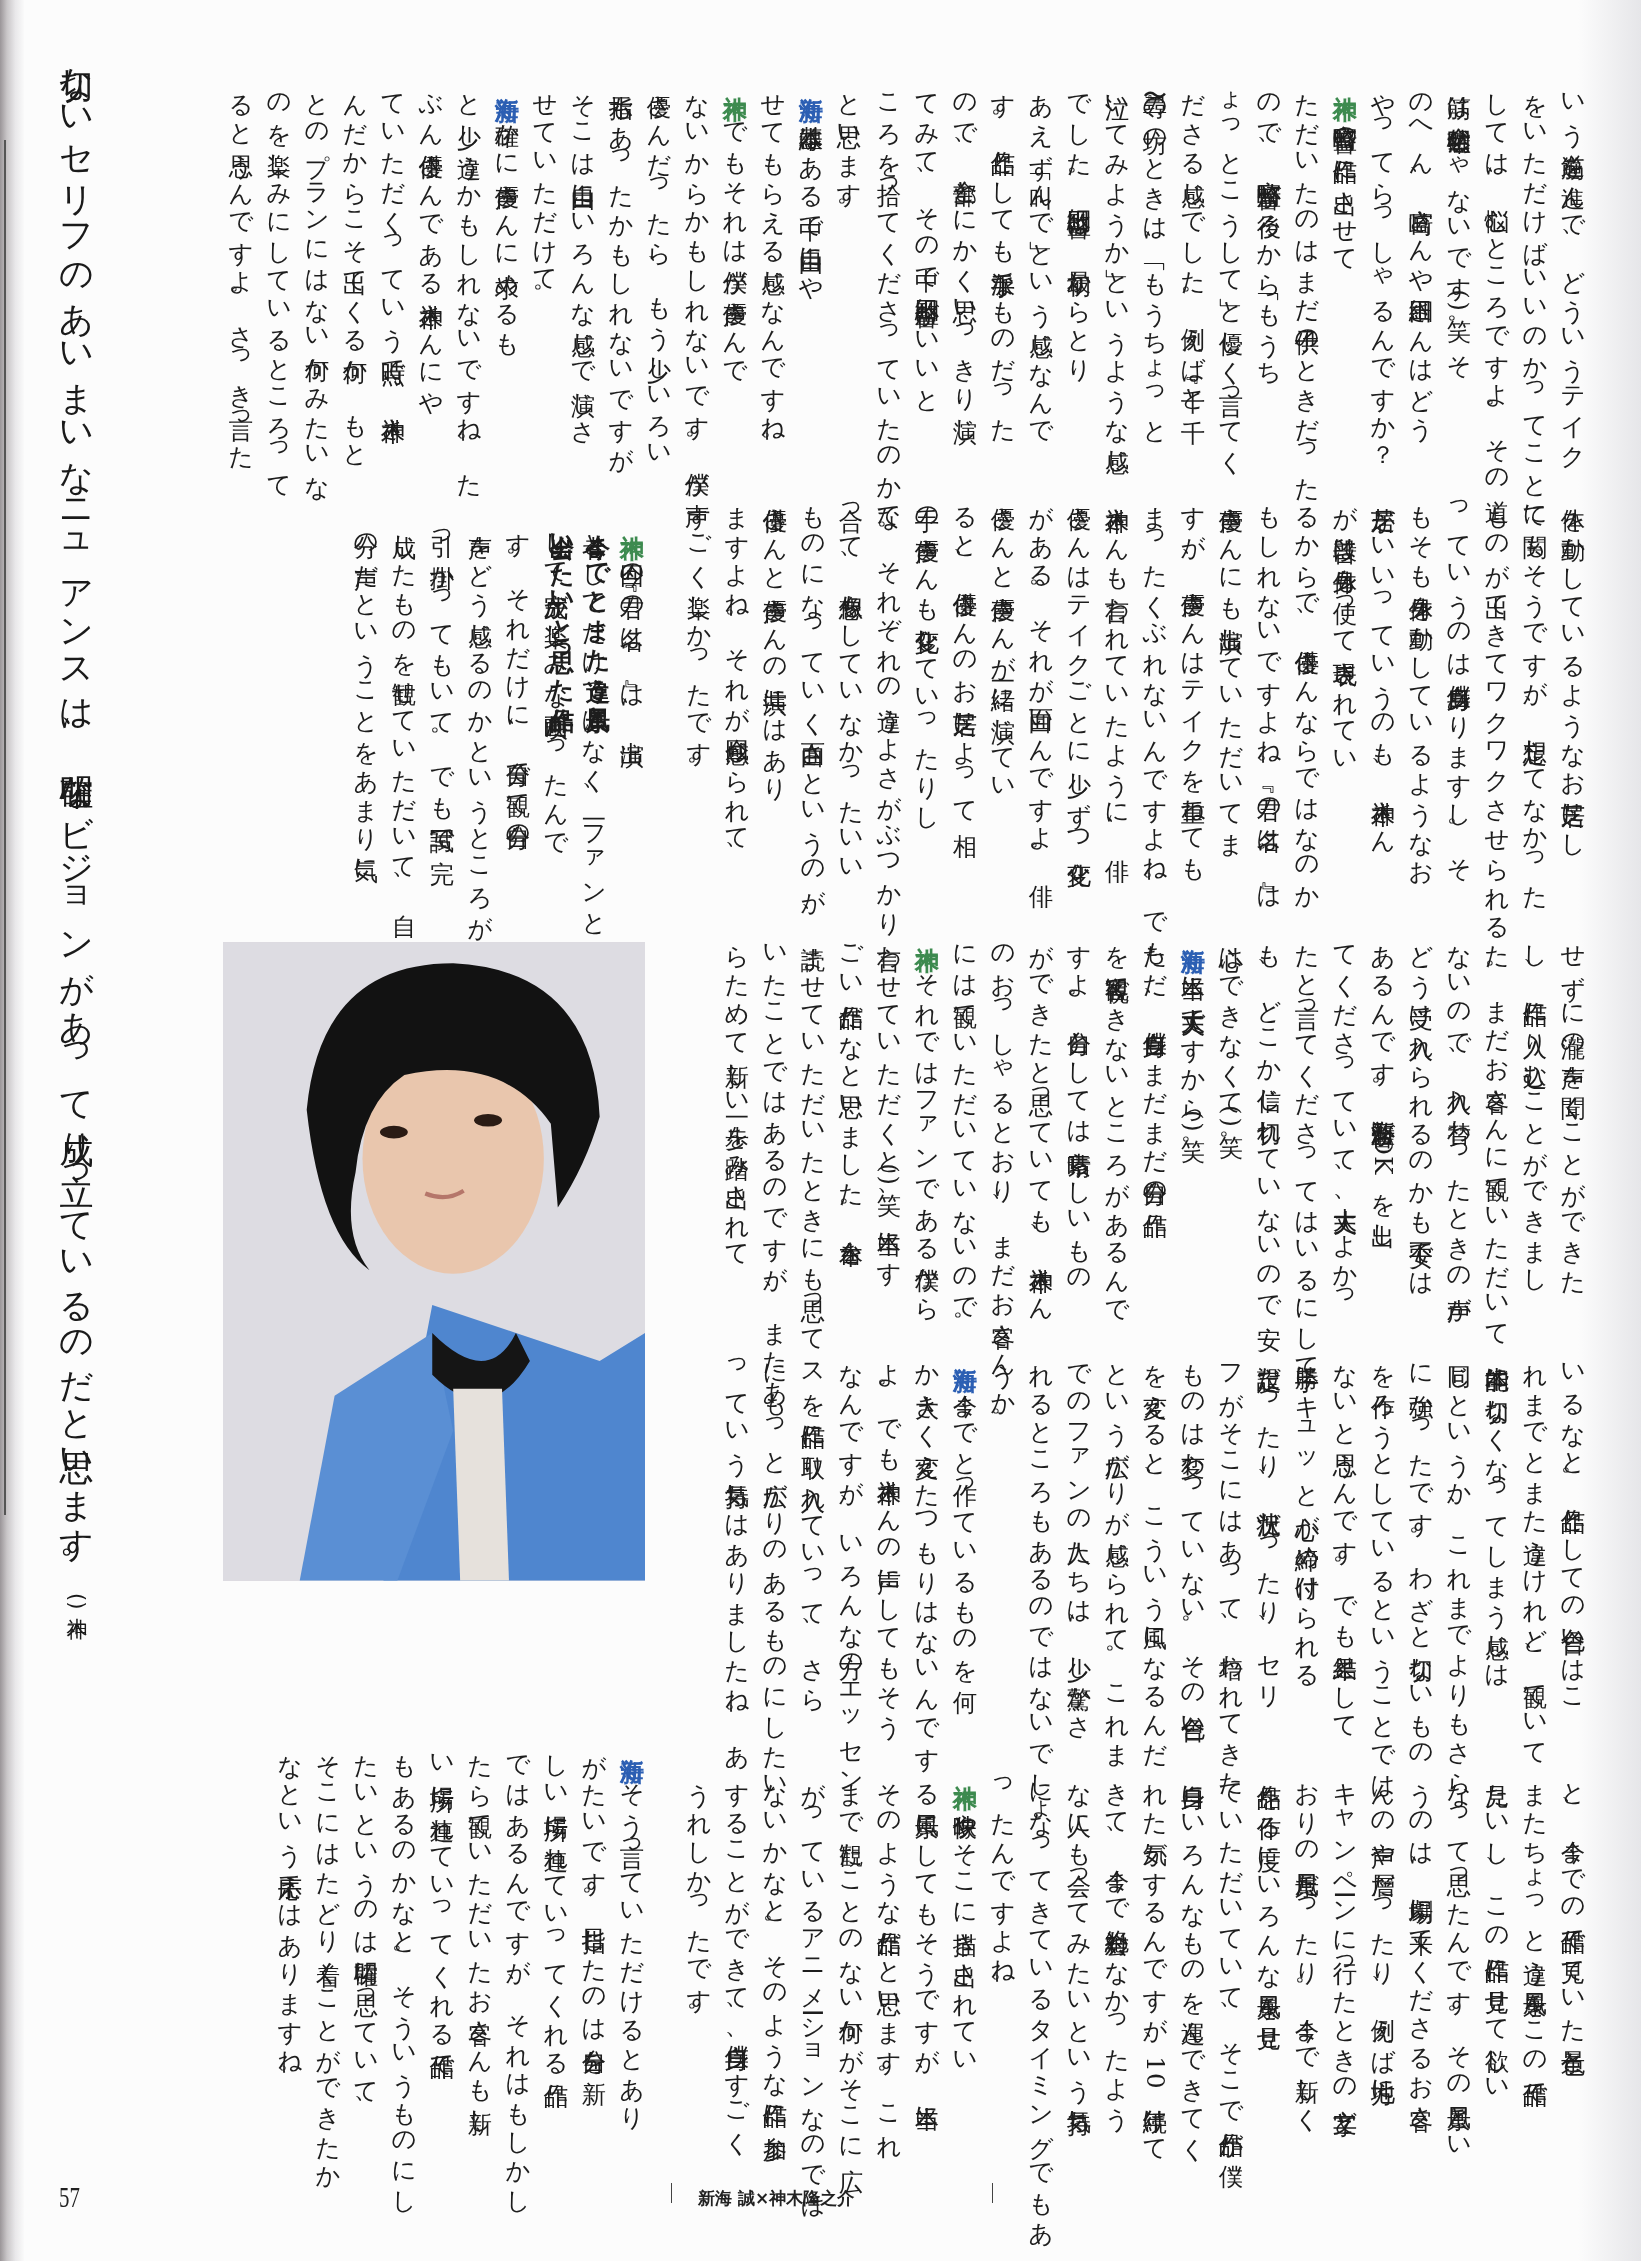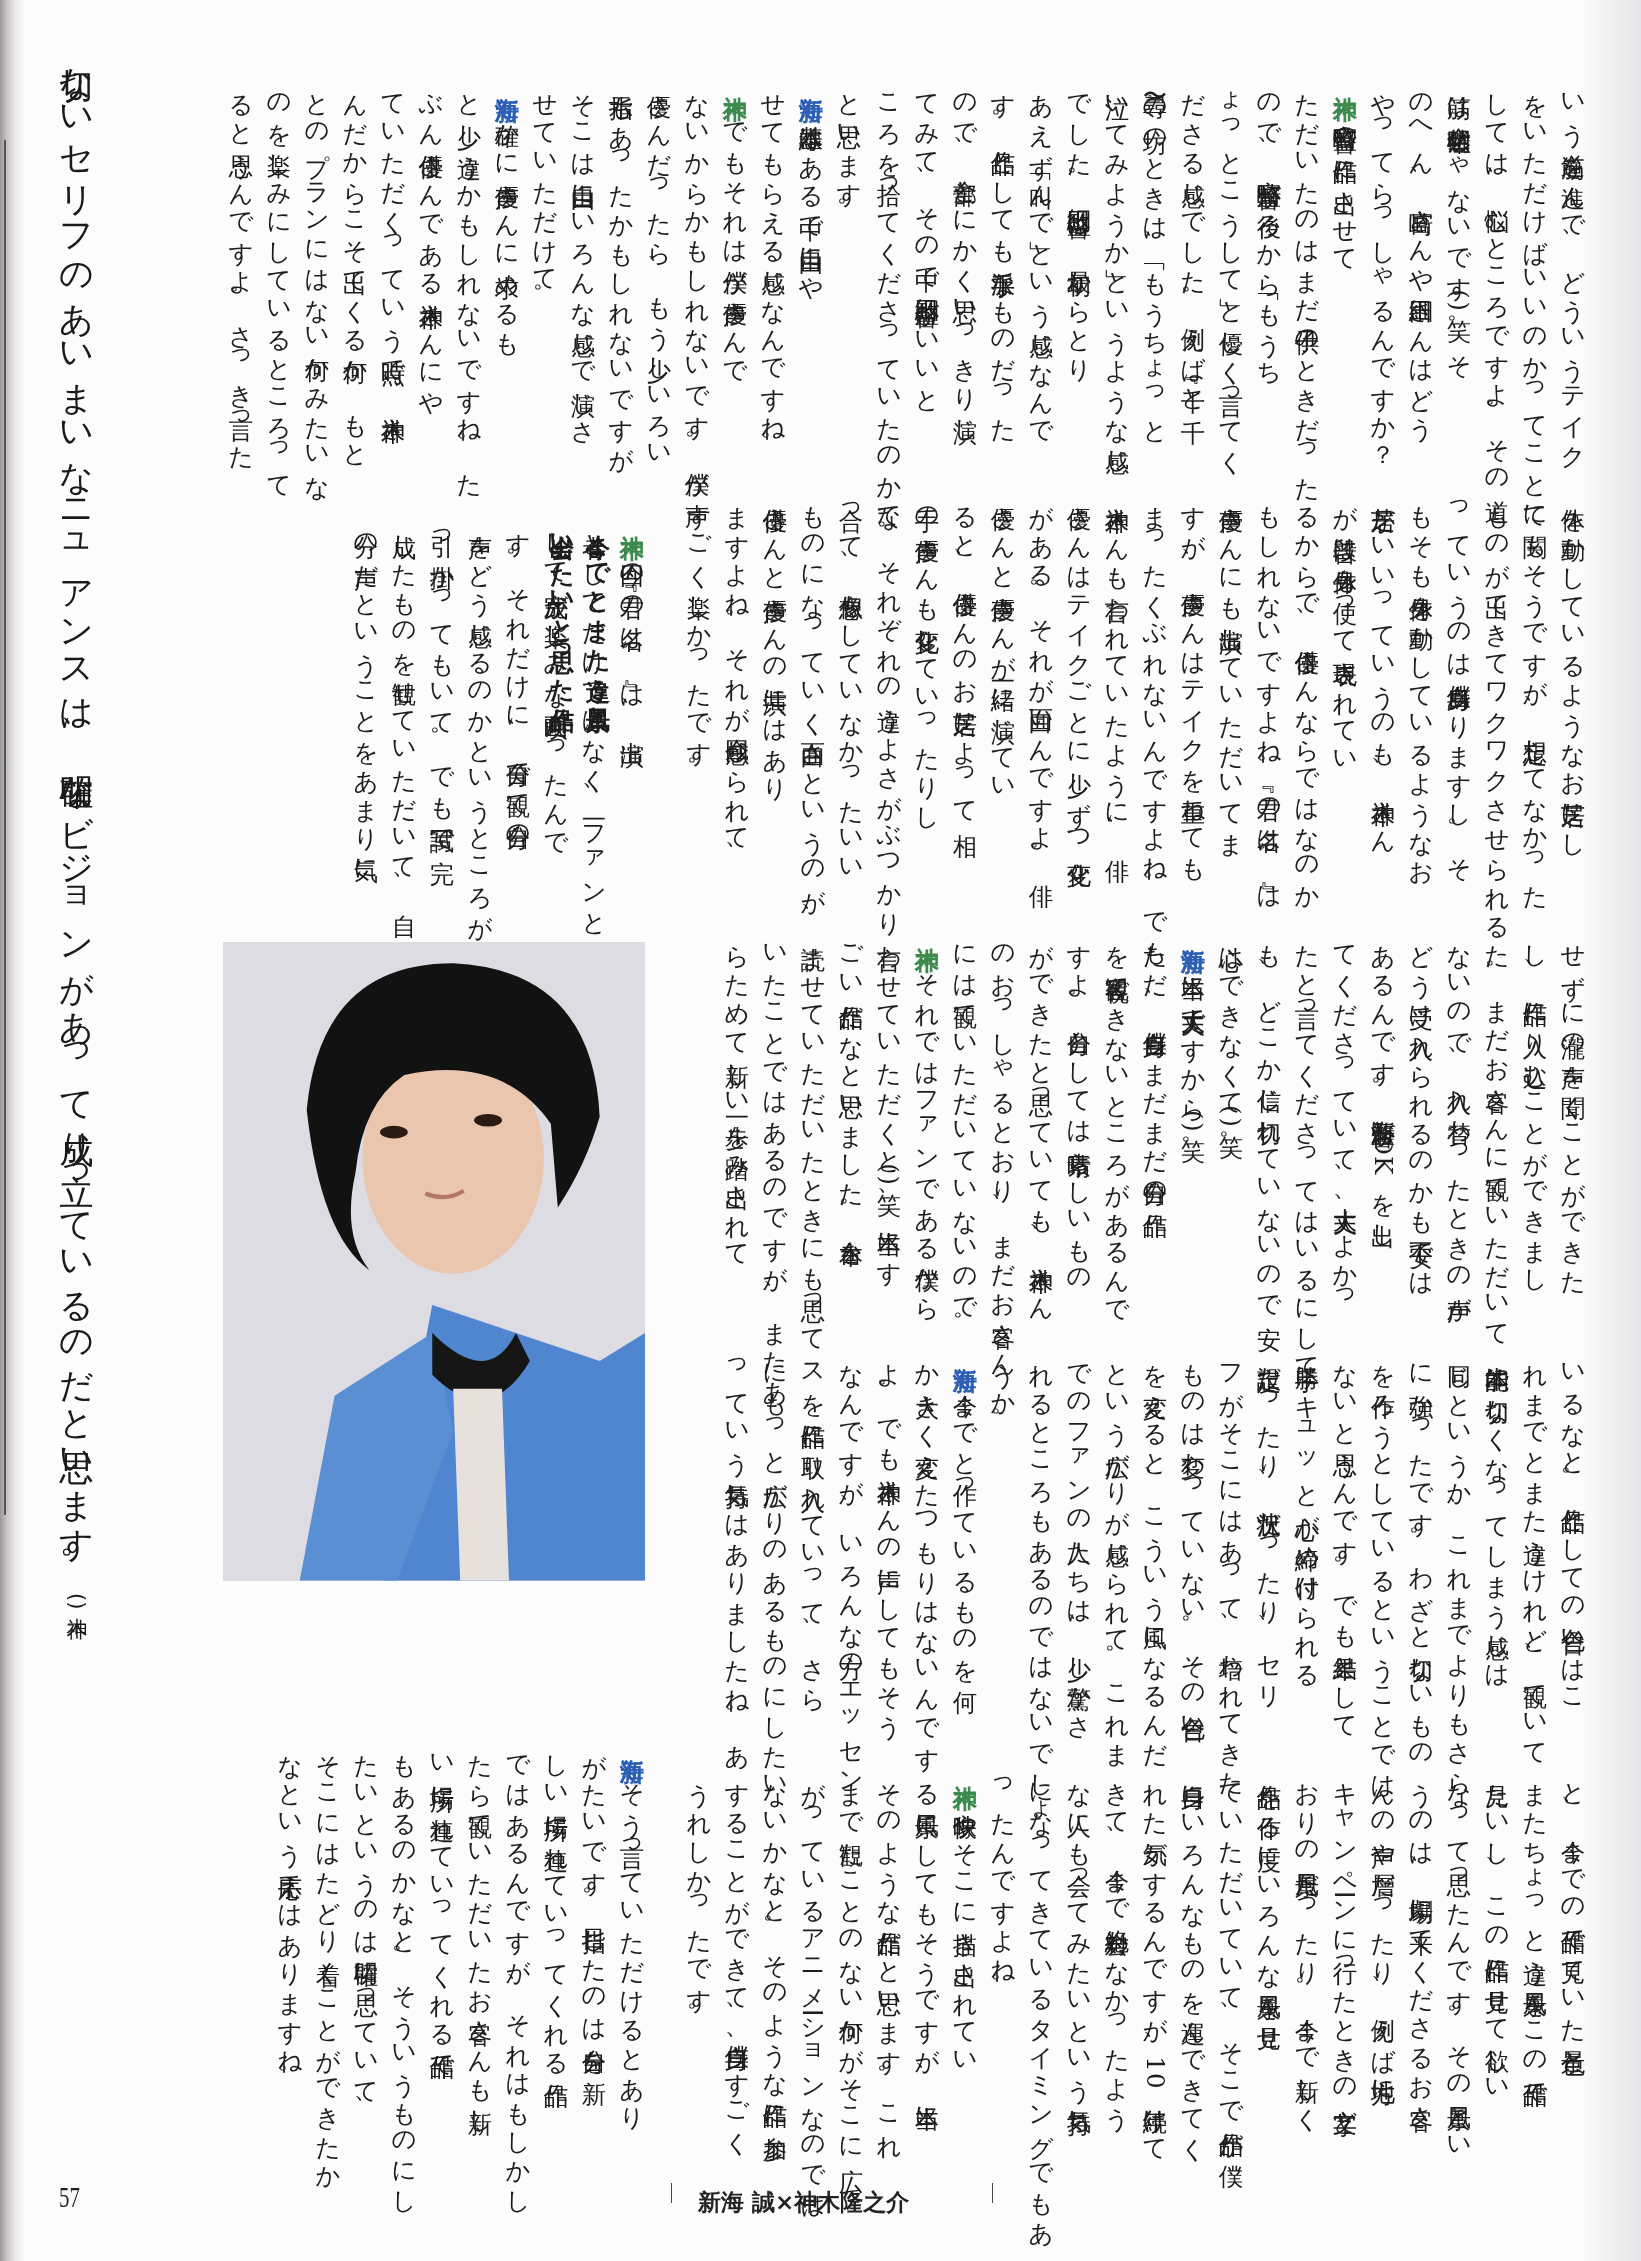--- a/index.html
+++ b/index.html
@@ -37,21 +37,21 @@
   }
   .photo {
     position: absolute; left: 223px; top: 942px; width: 422px; height: 639px; overflow: hidden;
     background: #dcdae0;
   }
   .footer-num {
     position: absolute; left: 59px; top: 2181px; font-size: 29px; font-family: "Liberation Serif", serif; color: #222;
     transform: scaleX(0.72); transform-origin: left;
   }
   .footer-title {
-    position: absolute; left: 698px; top: 2187px; font-family: "DejaVu Sans", sans-serif; font-weight: bold; font-size: 23px; color: #222;
+    position: absolute; left: 698px; top: 2187px; font-family: "DejaVu Sans", sans-serif; font-weight: bold; font-size: 17px; color: #222;
   }
   .footer-bar { position: absolute; top: 2183px; width: 1.4px; height: 19.5px; background: #444; }
 </style>
 </head>
 <body>
 
 <div class="spine">
     <div class="spine-line"></div>
   </div>
 <div class="right-shade"></div>

